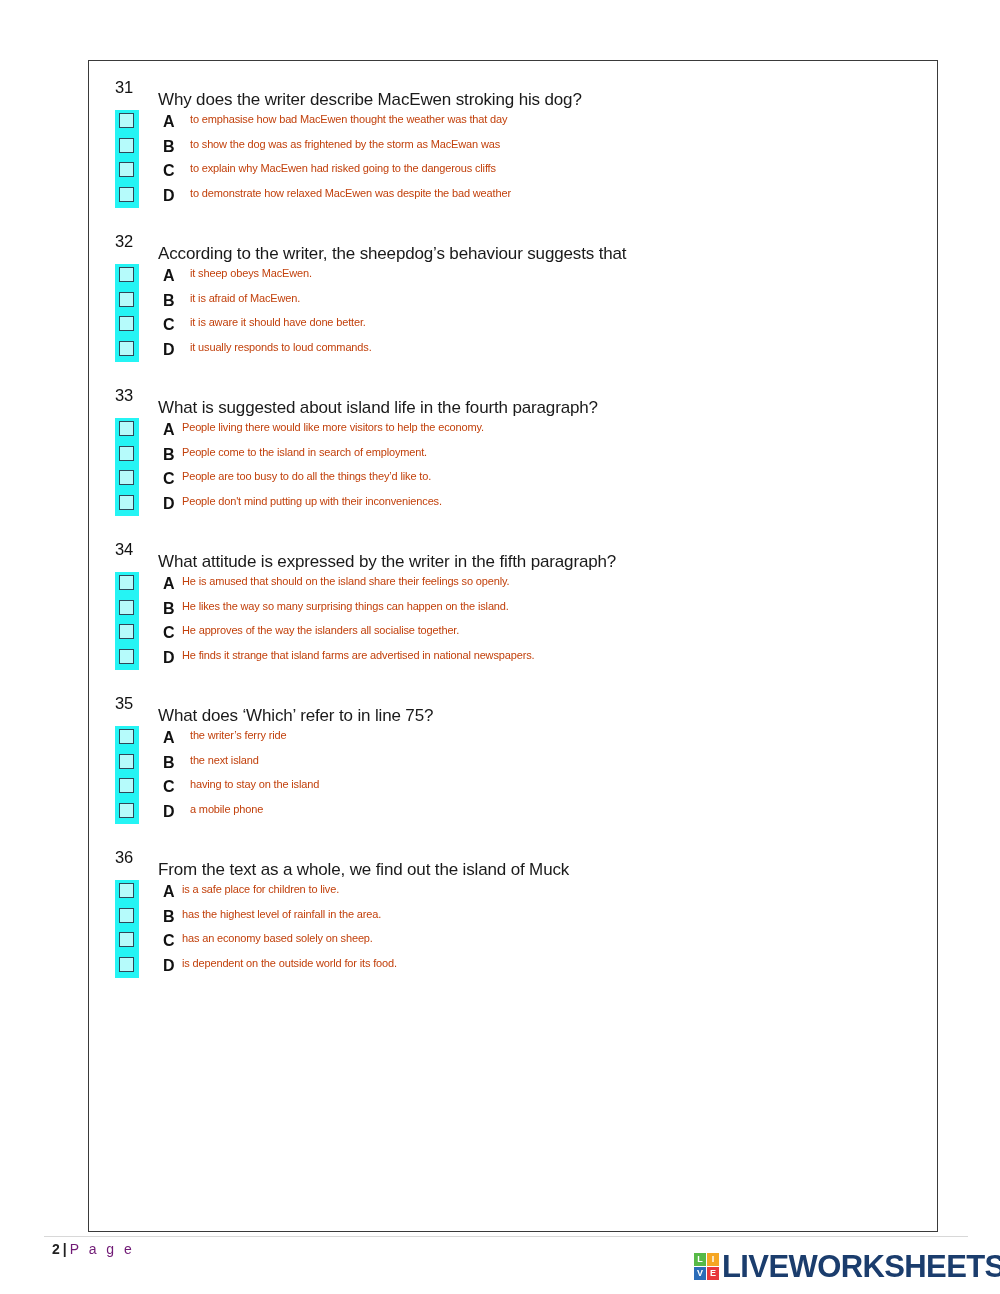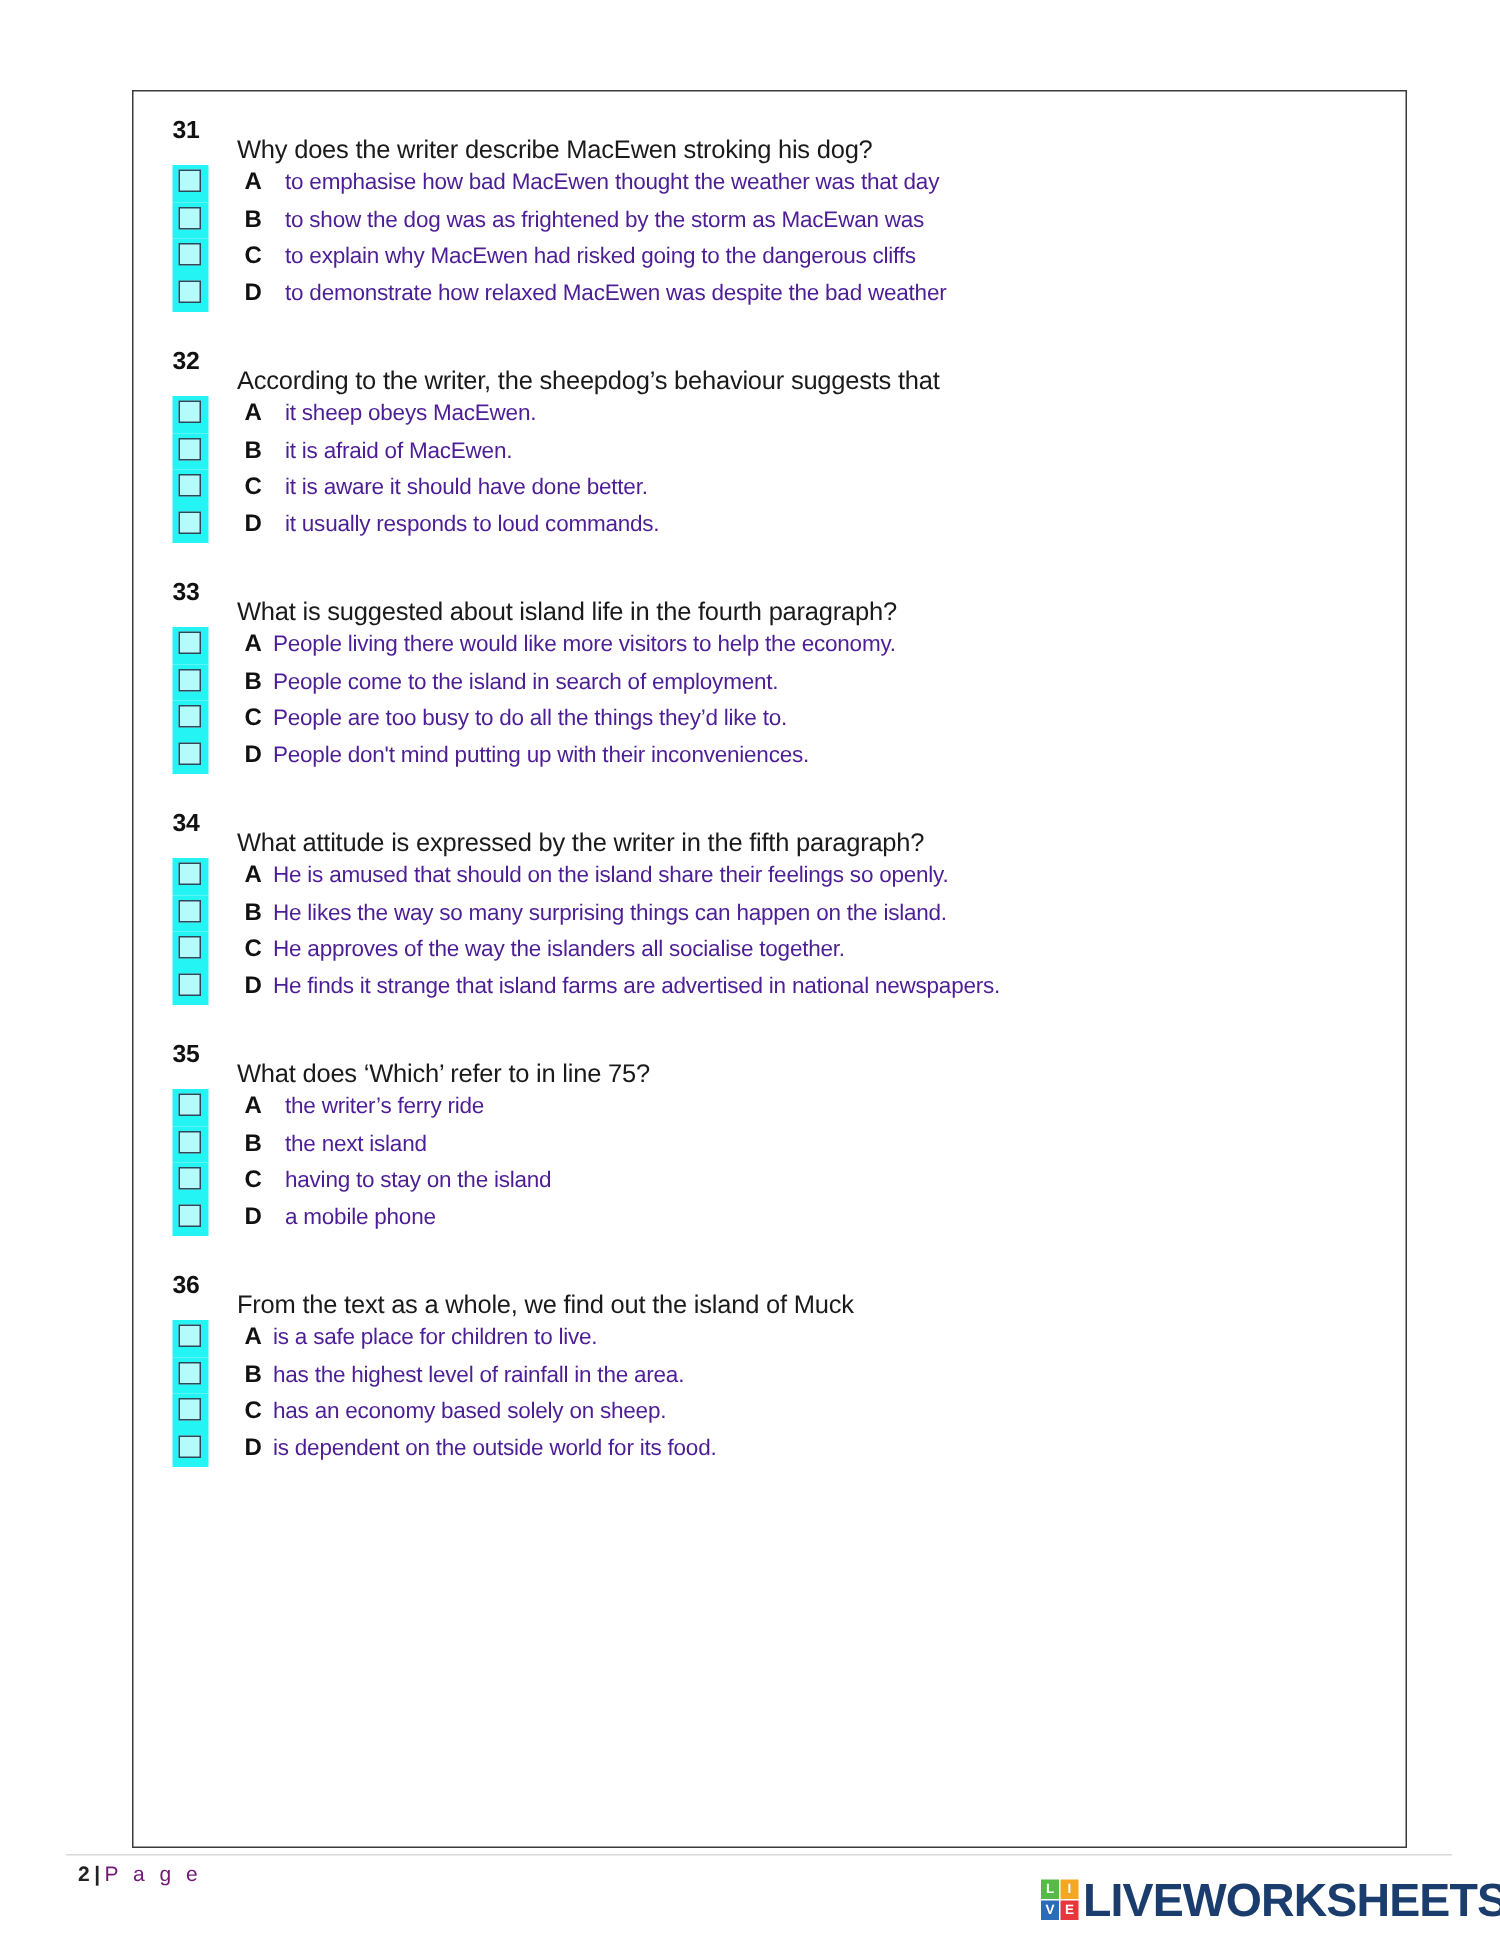--- a/index.html
+++ b/index.html
@@ -45,21 +45,21 @@
   .q-head {
     position: relative;
     height: 27px;
     white-space: nowrap;
   }
   .q-num {
     position: absolute;
     left: 26px;
     top: 0;
     font-size: 16.5px;
-    font-weight: bold;
+    font-weight: normal;
     color: #111;
     letter-spacing: -0.2px;
   }
   .q-text {
     position: absolute;
     left: 69px;
     top: 0;
     font-size: 17px;
     color: #1a1a1a;
     letter-spacing: -0.15px;
@@ -102,22 +102,22 @@
     left: 74px;
     top: 1px;
     font-size: 16px;
     font-weight: bold;
     color: #111;
   }
   .opt-text {
     position: absolute;
     left: 101px;
     top: 1px;
-    font-size: 15px;
-    color: #4c1d95;
+    font-size: 11px;
+    color: #c2410c;
     letter-spacing: -0.15px;
   }
   
   .indent-wide .opt-text { left: 93px; }
 
   
   .footer-rule {
     position: absolute;
     left: 44px;
     top: 1236px;

